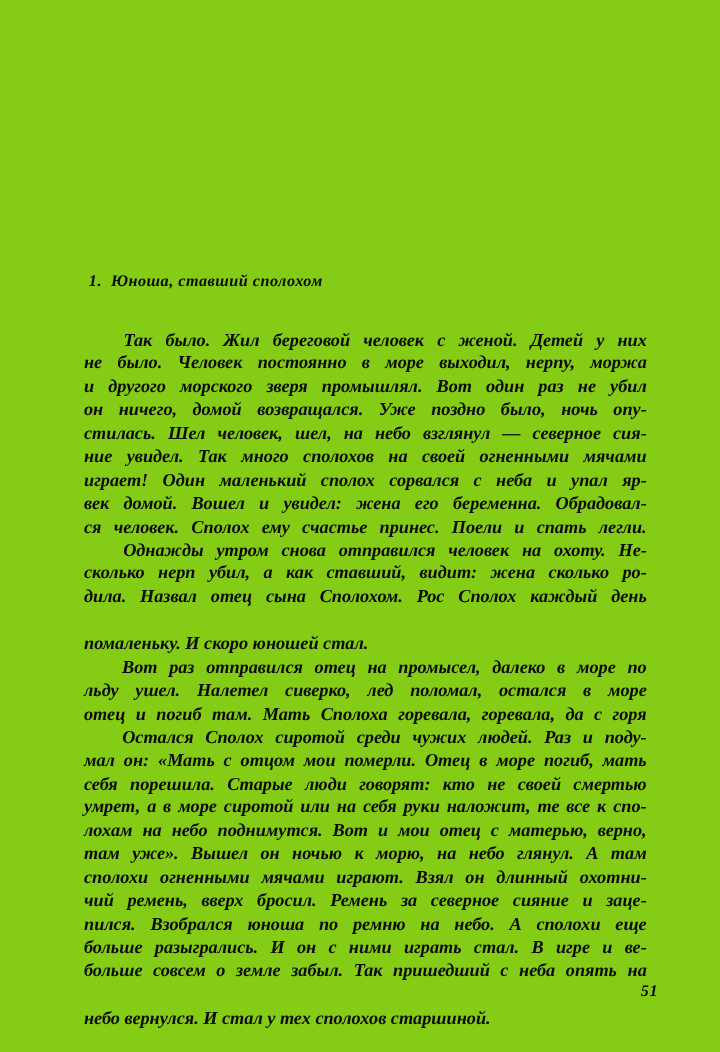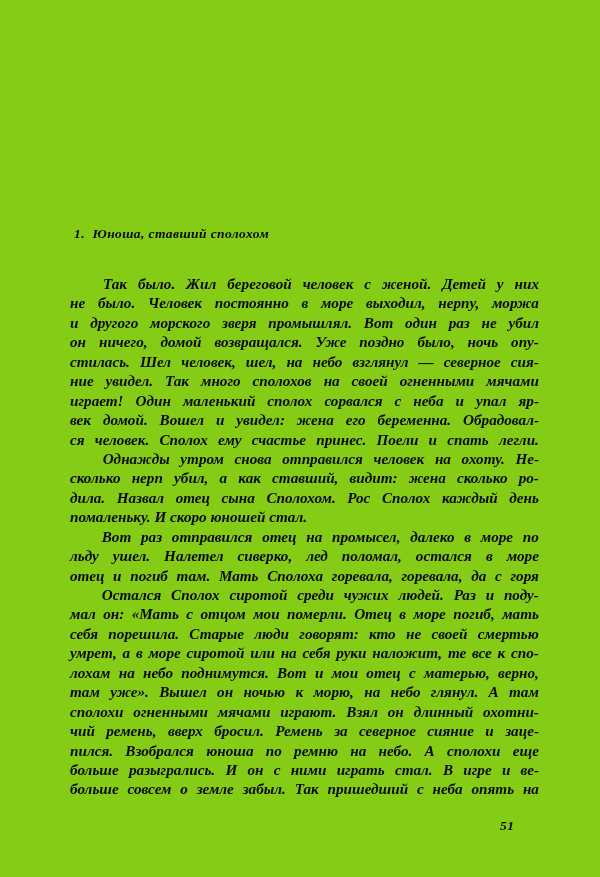--- a/index.html
+++ b/index.html
@@ -56,30 +56,31 @@
   
   .line.j {
     display: flex;
     justify-content: space-between;
     width: 469px;
   }
   .line.j > span { white-space: pre; }
 
   .line.last {
     display: block;
+    margin-top: 20px;
   }
 
   .indent-spacer {
     display: inline-block;
     width: 22px;
   }
 
   .page-number {
     position: absolute;
-    left: 500px;
+    left: 534px;
     top: 818px;
     font-size: 13.5px;
     font-weight: bold;
     color: #0a0a0a;
     letter-spacing: 0.5px;
   }
 </style>
 </head>
 <body>
 
@@ -399,17 +400,18 @@
         <span>о</span>
         <span>земле</span>
         <span>забыл.</span>
         <span>Так</span>
         <span>пришедший</span>
         <span>с</span>
         <span>неба</span>
         <span>опять</span>
         <span>на</span>
       </div>
+      <div class="line last">небо вернулся. И стал у тех сполохов старшиной.</div>
     </div>
 
   <div class="page-number">51</div>
 
 </div>
 
 </body></html>

